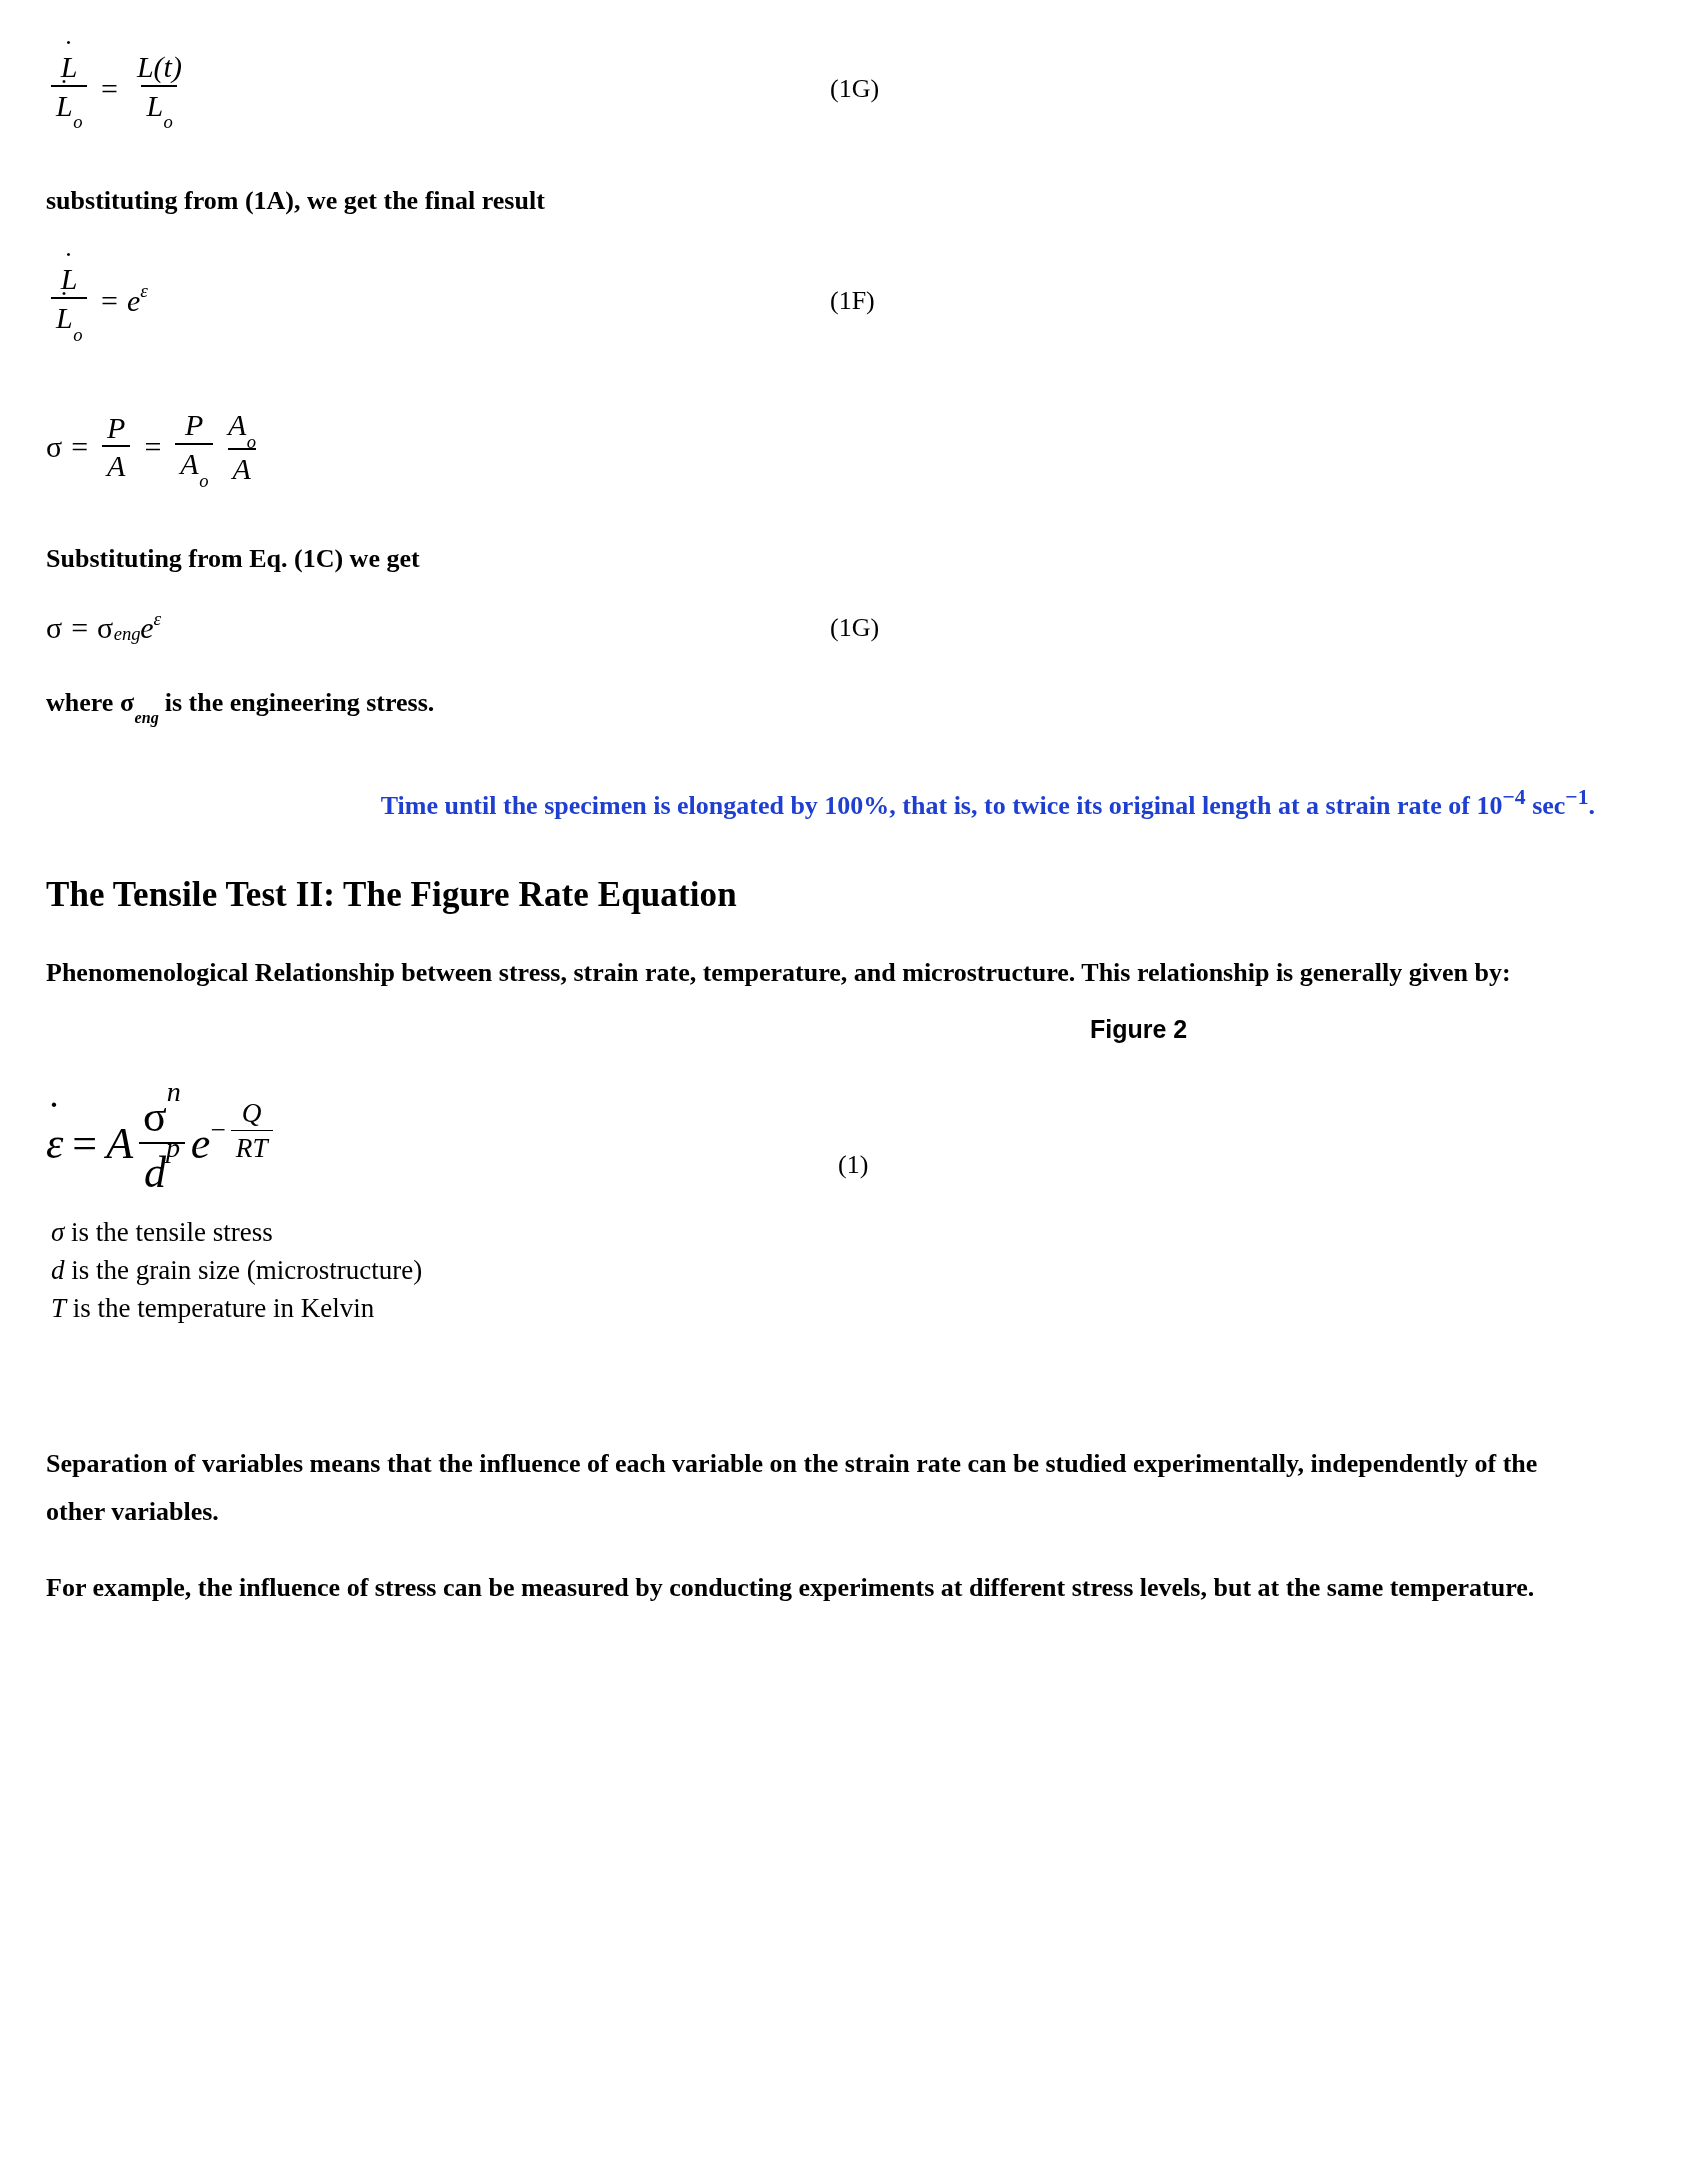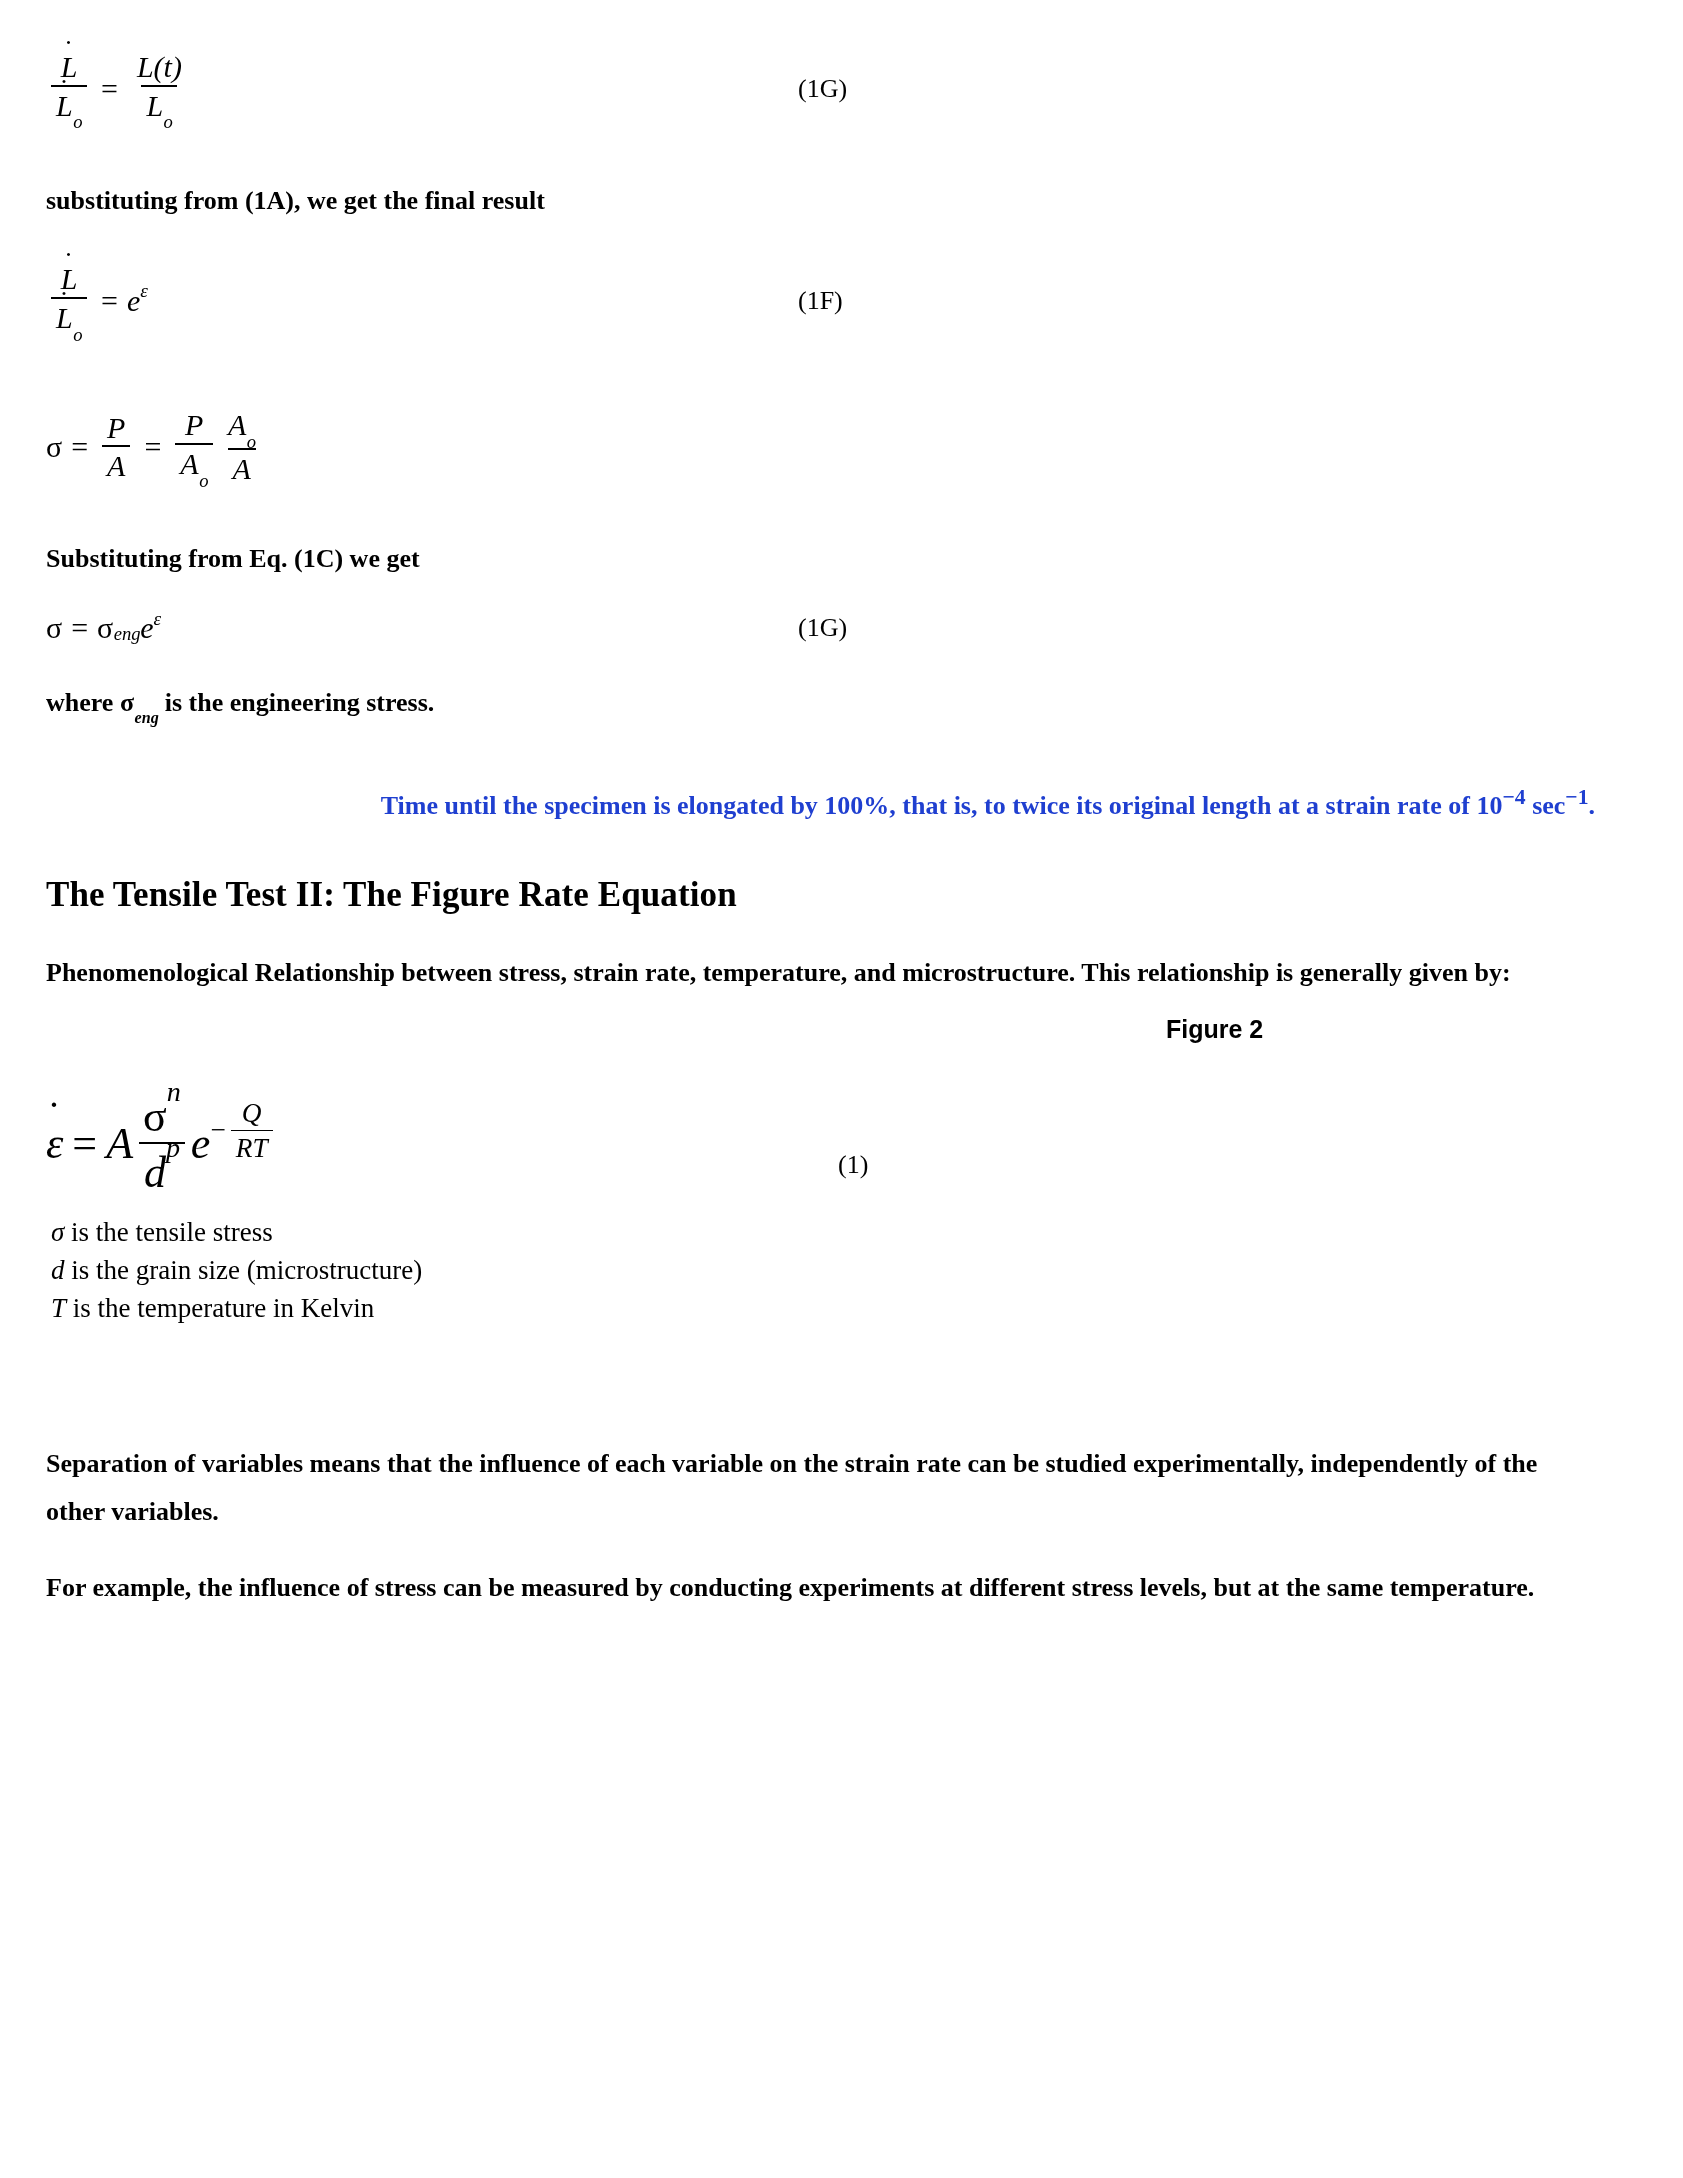--- a/index.html
+++ b/index.html
@@ -53,21 +53,21 @@
   }
   .eq {
     font-family: "Liberation Serif", "DejaVu Serif", serif;
     font-size: 30px;
     white-space: nowrap;
     display: inline-flex;
     align-items: center;
   }
   .eqnum {
     position: absolute;
-    left: 752px;
+    left: 784px;
     font-size: 26px;
     font-family: "Liberation Serif", "DejaVu Serif", serif;
   }
   .mi {
     font-style: italic;
   }
   .mop {
     font-style: normal;
     padding: 0 9px;
   }
@@ -243,21 +243,21 @@
 
     <div class="spacer-m"></div>
 
     <h1 class="h1">The Tensile Test II: The Figure Rate Equation</h1>
 
     <div class="spacer-m"></div>
 
     <p class="para">Phenomenological Relationship between stress, strain rate, temperature, and microstructure. This relationship is generally given by:</p>
 
     <div style="position:relative;height:44px;">
-      <span class="figlabel" style="position:absolute;left:1120px;top:0;">Figure 2</span>
+      <span class="figlabel" style="position:absolute;left:1044px;top:0;">Figure 2</span>
     </div>
 
     <div class="spacer-s"></div>
 
     <div class="mathrow" style="height:129px;">
       <span class="eq" style="font-size:44px;">
         <span class="dotted"><span class="dotmark" style="top:-0.34em;">·</span><span class="mi">ε</span></span>
         <span class="mop">=</span>
         <span class="mi">A</span>
         <span class="frac">

